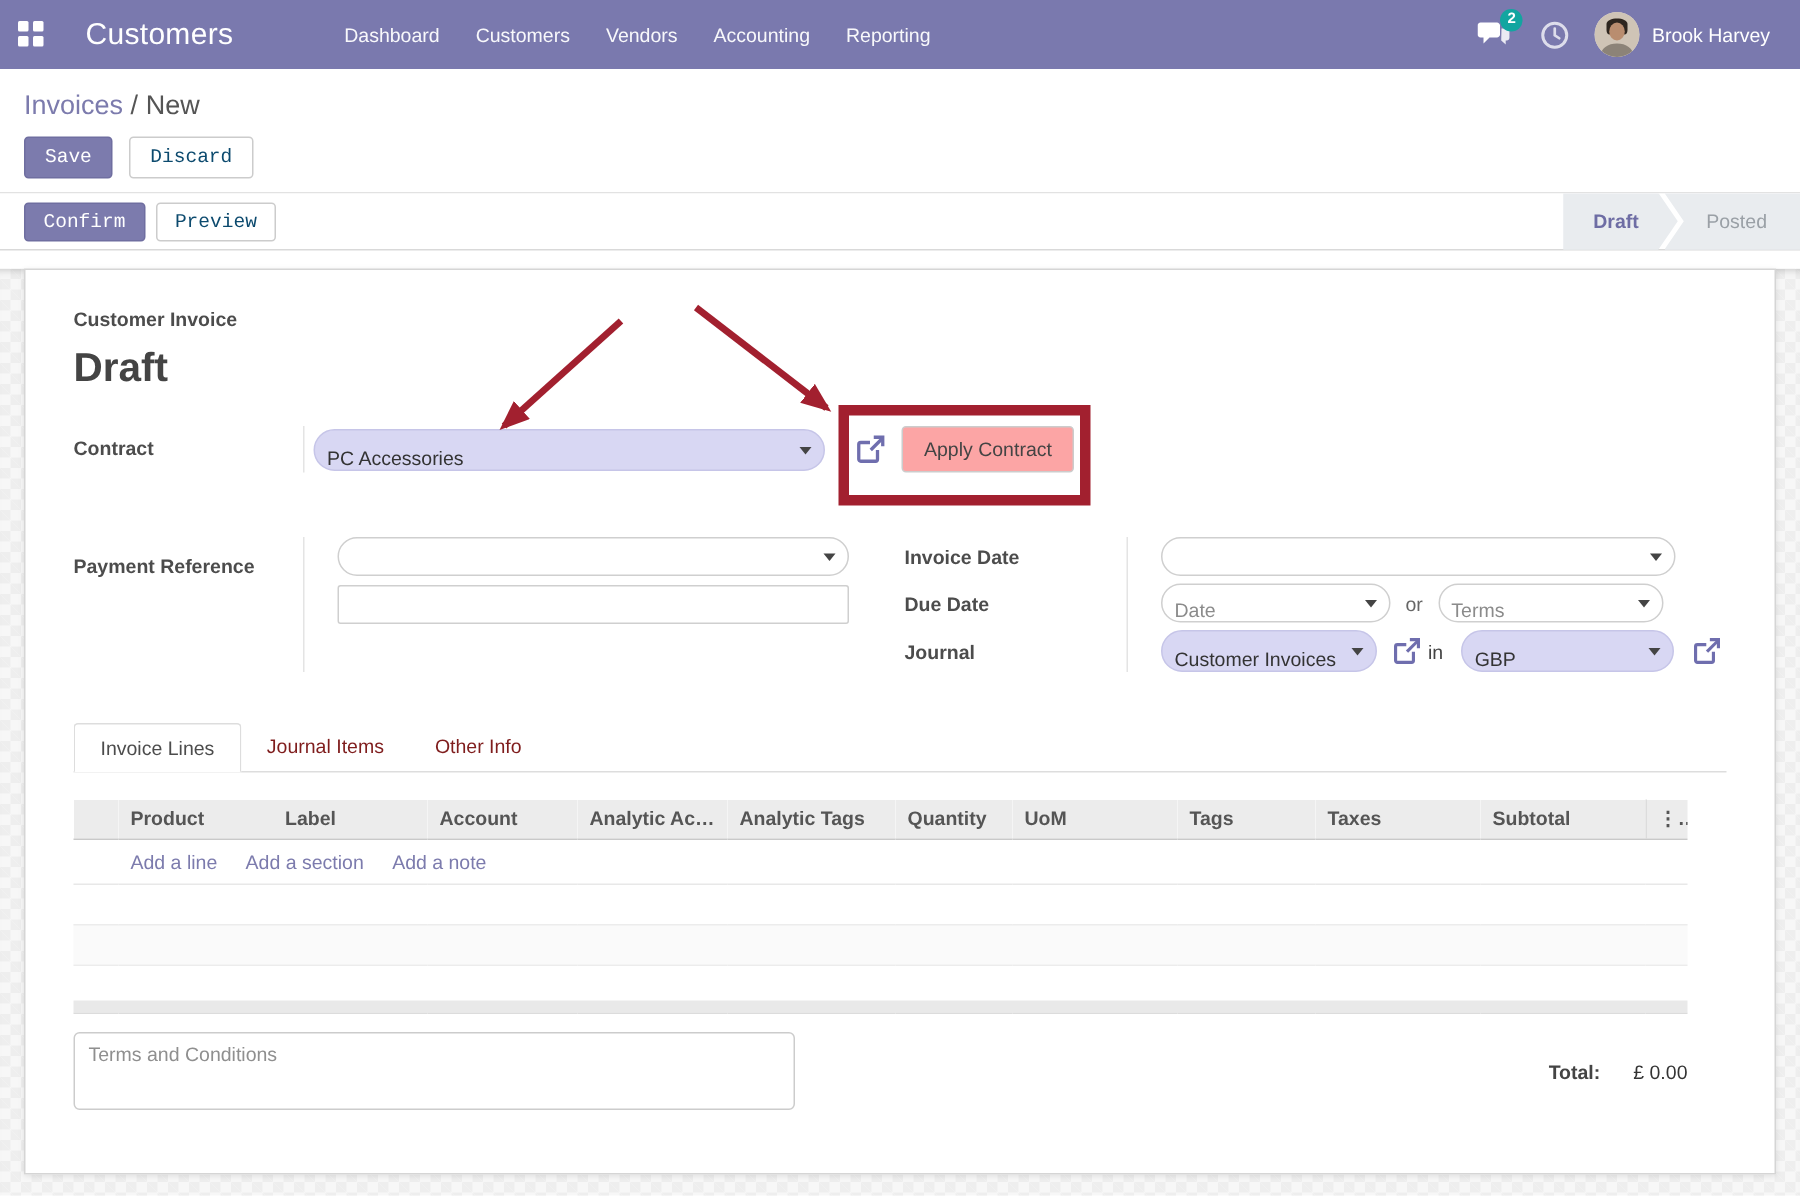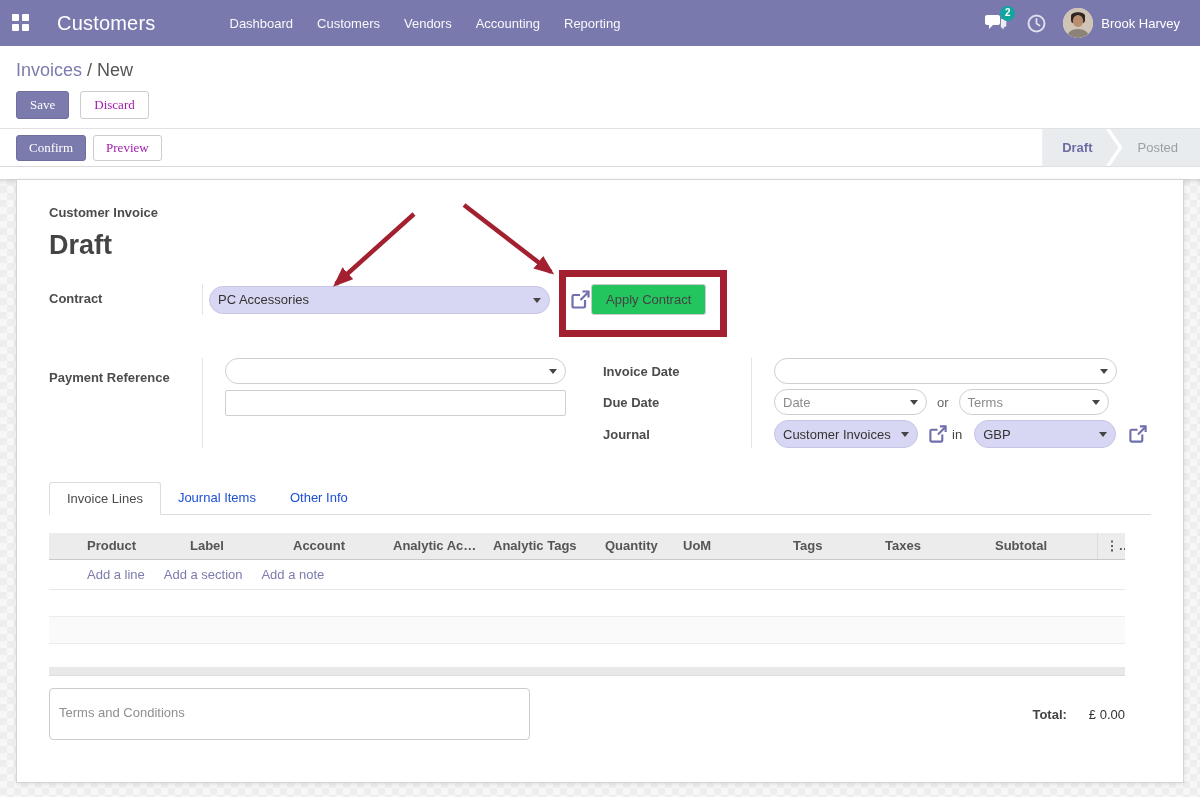--- a/index.html
+++ b/index.html
@@ -30,25 +30,25 @@
   .avatar { width:30px; height:30px; border-radius:50%; overflow:hidden; background:#e8e2da; flex:none; }
   .user-name { font-size:13px; color:#fff; cursor:pointer; }
   .user-block { display:flex; align-items:center; gap:8px; cursor:pointer; }
 
   
   .control-panel { padding:14px 28px 9px 16px; border-bottom:1px solid #e2e2e2; }
   .breadcrumb { font-size:18px; color:#555; }
   .breadcrumb .bc-link { color:#7c7bad; cursor:pointer; }
   .cp-buttons { margin-top:10px; display:flex; gap:11px; }
   .btn {
-    font-family:Liberation Serif, serif;
+    font-family:Liberation Mono, monospace;
     font-size:13px; padding:5px 13px; border-radius:3px; cursor:pointer; line-height:16px;
   }
   .btn-primary { background:#7c7bad; border:1px solid #6f6ea0; color:#fff; }
-  .btn-default { background:#fff; border:1px solid #ccc; color:#a21caf; }
+  .btn-default { background:#fff; border:1px solid #ccc; color:#0c4a6e; }
 
   
   .statusbar-row {
     height:38px; display:flex; align-items:center; padding-left:16px;
     border-bottom:1px solid #d9d9d9; background:#fff;
   }
   .statusbar-row .btn { padding:4px 12px; }
   .statusbar { margin-left:auto; height:38px; display:flex; }
   .status-step {
     background:#e9ecef; display:flex; align-items:center; padding:0 16px 0 20px;
@@ -79,50 +79,50 @@
   .sheet-title { font-size:27px; font-weight:bold; color:#444; margin:8px 0 0 0; line-height:34px; }
 
   .o-label { font-size:13px; font-weight:bold; color:#4c4c4c; }
   .field-row { display:flex; }
   .contract-row { margin-top:22px; height:28px; align-items:flex-start; }
   .contract-row .o-label { width:153px; flex:none; padding-top:7px; }
   .o-cell { border-left:1px solid #e4e4e4; padding-left:6px; display:flex; align-items:center; }
 
   .o-select {
     position:relative; height:26px; border:1px solid #cfcfcf; border-radius:14px; background:#fff;
-    display:flex; align-items:center; padding:0 22px 0 8px; font-size:13px; color:#333; cursor:pointer;
+    display:flex; align-items:flex-end; padding:0 22px 0 8px; font-size:13px; color:#333; cursor:pointer;
   }
   .o-select.hl { background:#d8d7f3; border-color:#c6c5e8; }
   .o-select .caret {
     position:absolute; right:8px; top:50%; margin-top:-2px;
     width:0; height:0; border-left:4px solid transparent; border-right:4px solid transparent; border-top:5px solid #444;
   }
   .o-select .ph { color:#8b8b8b; }
   .o-input { height:26px; border:1px solid #cfcfcf; border-radius:2px; padding:0 8px; font-size:13px; font-family:"Liberation Sans",sans-serif; color:#333; }
 
   .contract-select { width:341px; height:28px; }
   .ext-link { margin-left:20px; display:flex; cursor:pointer; flex:none; }
-  .apply-btn { margin-left:0; background:#22c55e; border:1px solid #ccc; border-radius:3px; padding:7px 14px; font-size:13px; color:#444; cursor:pointer; font-family:"Liberation Sans",sans-serif; position:relative; z-index:6; }
+  .apply-btn { margin-left:10px; background:#fca5a5; border:1px solid #ccc; border-radius:3px; padding:7px 14px; font-size:13px; color:#444; cursor:pointer; font-family:"Liberation Sans",sans-serif; position:relative; z-index:6; }
 
   .groups { display:flex; margin-top:46px; }
   .group { display:flex; }
   .group-labels { display:flex; flex-direction:column; flex:none; }
   .group-fields { display:flex; flex-direction:column; border-left:1px solid #e4e4e4; padding-left:6px; }
   .g-row { display:flex; align-items:center;margin-left:16px; }
   .group.left .group-labels { width:153px; }
   .group.right { margin-left:37px; }
   .group.right .group-labels { width:148px; }
   .group-labels .o-label { height:26px; display:flex; align-items:center; }
   .mt6 { margin-top:6px; }
   .mt5 { margin-top:5px; }
   .or-in { color:#666; margin:0 10px; font-size:13px; }
 
   
   .tabs { display:flex; margin-top:34px; border-bottom:1px solid #ddd; }
-  .tab { padding:8px 17px; font-size:13px; color:#1d4ed8; cursor:pointer; margin-bottom:-1px; }
+  .tab { padding:8px 17px; font-size:13px; color:#7f1d1d; cursor:pointer; margin-bottom:-1px; }
   .tab.active {
     color:#4c4c4c; background:#fff; border:1px solid #ddd; border-bottom:1px solid #fff;
     border-radius:3px 3px 0 0;
   }
 
   
   table.lines { border-collapse:collapse; width:1076px; margin-top:18px; table-layout:fixed; }
   table.lines th {
     background:#ececec; font-size:13px; font-weight:bold; color:#555;
     padding:5px 8px; text-align:left; border-bottom:1px solid #c9c9c9; height:26px;
@@ -135,21 +135,21 @@
   .add-link { color:#7c7bad; cursor:pointer; margin-right:16px; font-size:13px; }
   .empty-row td { height:27px; }
   .stripe-row td { height:27px; background:#fafafa; border-top:1px solid #ececec; border-bottom:1px solid #ececec; }
   .empty-row2 td { height:24px; }
   .bar-row td { height:8px; background:#e9e9e9; border-bottom:1px solid #dcdcdc; }
 
   
   .sheet-footer { display:flex; margin-top:12px; width:1076px; }
   .terms-box {
     width:481px; height:52px; border:1px solid #ccc; border-radius:4px; resize:none;
-    font-family:"Liberation Sans",sans-serif; font-size:13px; padding:16px 9px; color:#333;
+    font-family:"Liberation Sans",sans-serif; font-size:13px; padding:6px 9px; color:#333;
   }
   .terms-box::placeholder { color:#8f8f8f; }
   .total-line { margin-left:auto; padding-top:19px; display:flex; gap:22px; font-size:13px; color:#333; }
   .total-label { font-weight:bold; color:#444; }
 
   
   .annot-overlay { position:absolute; left:0; top:0; width:1140px; height:604px; pointer-events:none; z-index:5; }
   .annot-box {
     position:absolute; left:542px; top:90px; width:168px; height:67px;
     border:7px solid #a2202f; pointer-events:none; z-index:4;

